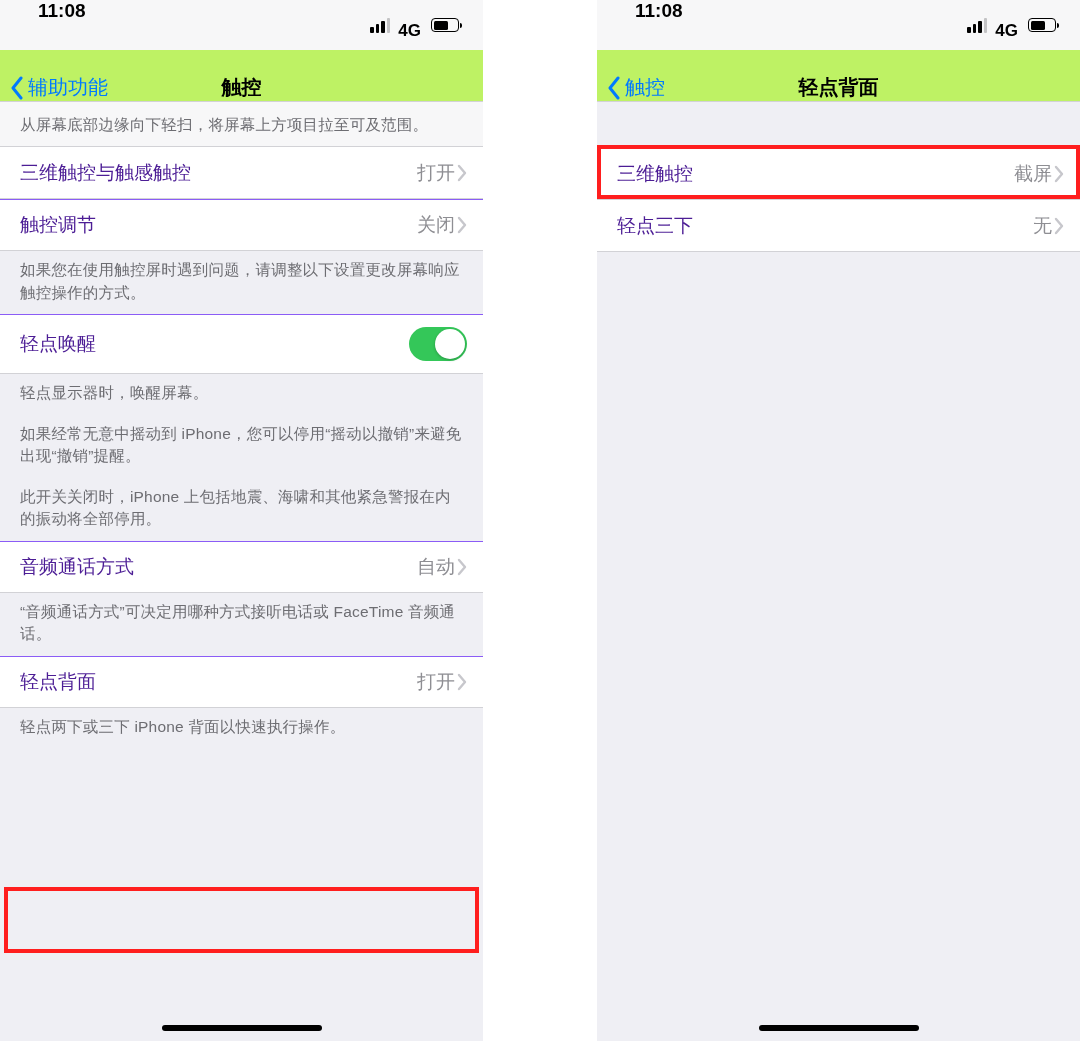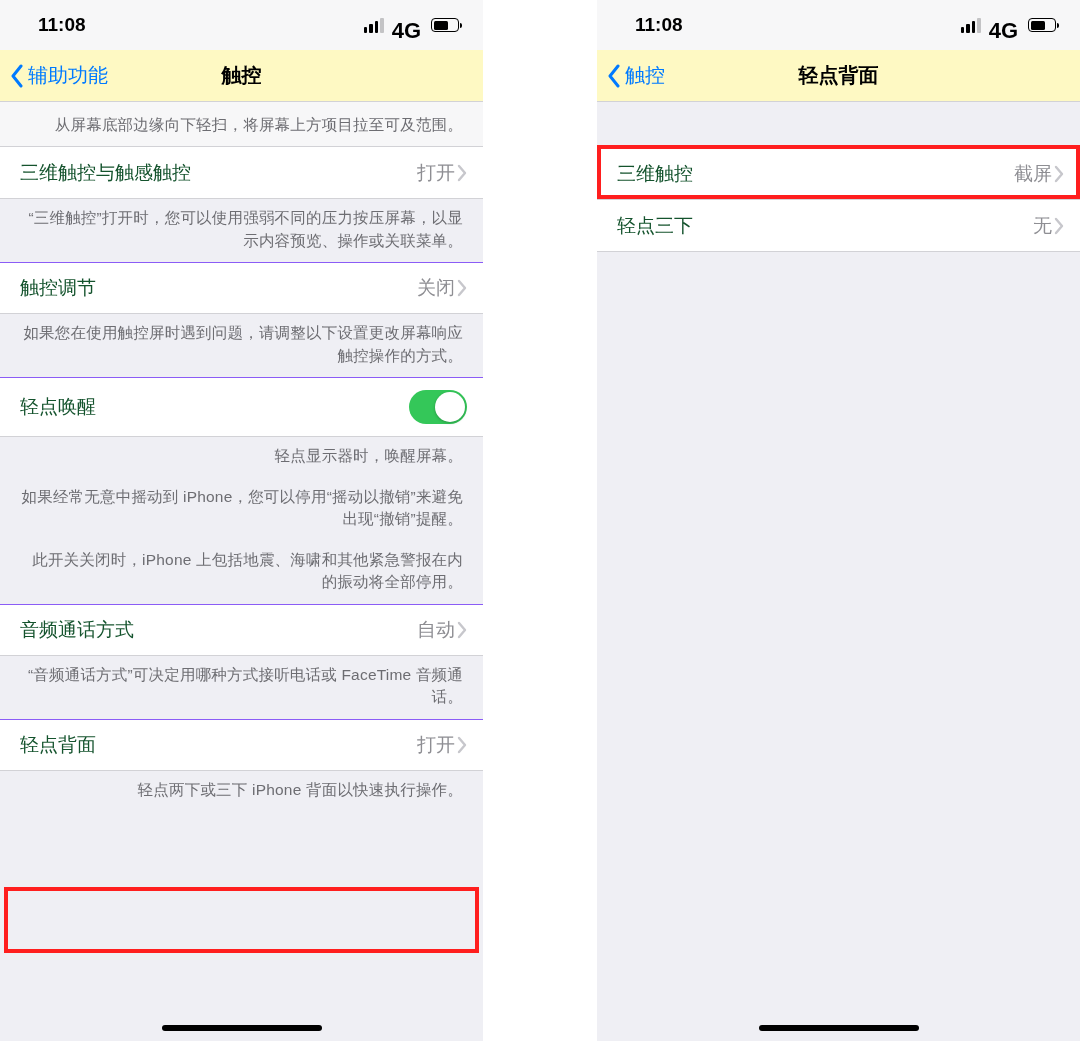--- a/index.html
+++ b/index.html
@@ -21,88 +21,86 @@
     position: relative;
     display: flex;
     flex-direction: column;
     overflow: hidden;
   }
 
   
   .status-bar {
     height: 50px;
     display: flex;
-    align-items: center;
     justify-content: space-between;
     padding: 0 24px 0 38px;
     background: #f7f7f8;
     font-weight: 600;
     font-size: 19px;
   }
   .status-right { display: flex; align-items: center; gap: 6px; }
   .signal { display: inline-flex; align-items: flex-end; gap: 2px; }
   .signal span { width: 3.5px; background: #000; border-radius: 1px; }
   .signal span:nth-child(1) { height: 6px; }
   .signal span:nth-child(2) { height: 9px; }
   .signal span:nth-child(3) { height: 12px; }
   .signal span:nth-child(4) { height: 15px; background: #c3c3c5; }
-  .net-label { font-size: 22px; margin: 12px 4px 0 2px; }
+  .net-label { font-size: 17px; margin: 12px 4px 0 2px; }
   .battery {
     width: 28px; height: 14px; border: 1.6px solid #000; border-radius: 4px;
     position: relative; display: inline-block;
   }
   .battery::after {
     content: ""; position: absolute; right: -4px; top: 3.5px; width: 2.5px; height: 5px;
     background: #000; border-radius: 0 2px 2px 0;
   }
   .battery .fill { position: absolute; left: 1.5px; top: 1.5px; bottom: 1.5px; width: 55%; background: #000; border-radius: 1.5px; }
 
   
   .nav {
     height: 52px;
-    background: #fef9c3;
+    background: #bef264;
     border-bottom: 1px solid #d2d2d6;
     display: flex;
-    align-items: center;
+    align-items: flex-end;
     position: relative;
     padding: 0 10px;
   }
   .nav .back {
     display: flex; align-items: center; color: #007aff; font-size: 20px; gap: 4px;
   }
   .nav .back svg { width: 14px; height: 24px; }
   .nav .title {
     position: absolute; left: 0; right: 0; text-align: center;
     font-size: 20px; font-weight: 600; pointer-events: none;
   }
 
   .list { flex: 1; overflow: hidden; }
 
   .footer-text {
     font-size: 15.5px;
     line-height: 1.45;
     color: #6d6d72;
     padding: 8px 20px 10px 20px;
     letter-spacing: 0.2px;
-    text-align: right;
   }
   .footer-text.first { background: #f7f7f8; border-bottom: 1px solid #d2d2d6; padding-top: 12px; }
 
   .cell {
     min-height: 52px;
     background: #ffffff;
     border-bottom: 1px solid #d2d2d6;
     display: flex;
     align-items: center;
     justify-content: space-between;
     padding: 12px 16px 12px 20px;
     font-size: 19px;
   }
   .cell.first-in-group { border-top: 1px solid #8b5cf6; }
-  .cell .label { color: #14532d; }
+  .cell .label { color: #4c1d95; }
   .cell .tail { display: flex; align-items: center; gap: 2px; }
   .cell .value { color: #8e8e93; font-size: 19px; }
   .chev svg { width: 10px; height: 18px; display: block; }
   .chev path { stroke: #c7c7cc; stroke-width: 2.4; fill: none; stroke-linecap: round; stroke-linejoin: round; }
 
   
   .switch {
     width: 58px; height: 34px; border-radius: 17px; background: #34c759; position: relative;
   }
   .switch .knob {
@@ -163,21 +161,20 @@
       <span class="label">三维触控与触感触控</span>
       <span class="tail">
         <span class="value">打开</span>
         <span class="chev">
             <svg viewBox="0 0 10 18">
               <path d="M2 2 L8 9 L2 16"></path>
             </svg>
           </span>
       </span>
     </div>
-    <div class="footer-text">“三维触控”打开时，您可以使用强弱不同的压力按压屏幕，以显示内容预览、操作或关联菜单。</div>
 
     <div class="cell first-in-group">
       <span class="label">触控调节</span>
       <span class="tail">
         <span class="value">关闭</span>
         <span class="chev">
             <svg viewBox="0 0 10 18">
               <path d="M2 2 L8 9 L2 16"></path>
             </svg>
           </span>

